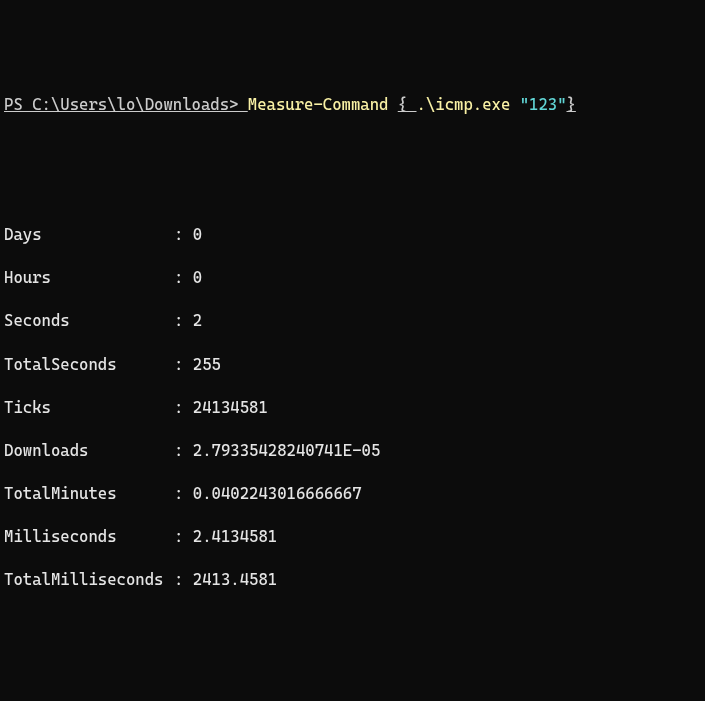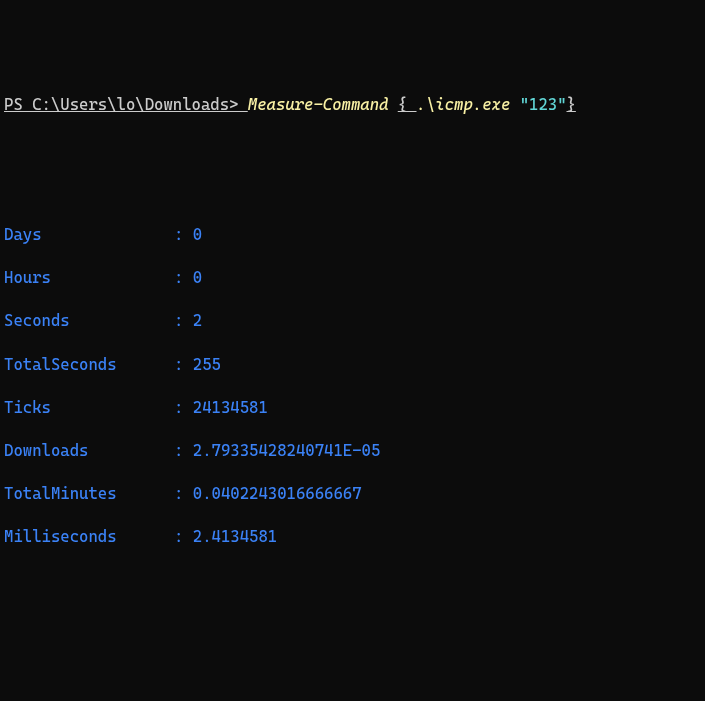--- a/index.html
+++ b/index.html
@@ -18,27 +18,26 @@
       line-height: 1.35;
       white-space: pre;
       overflow: hidden;
     }
     .prompt-ps {
       color: #cccccc;
       text-decoration: underline;
     }
     .cmd-yellow {
       color: #f9f1a5;
-      font-style: italic;
     }
     .string-cyan {
       color: #61d6d6;
     }
     .output-line {
-      color: #3b82f6;
+      color: #e5e5e5;
     }
     .label {
       display: inline-block;
       width: 170px;
     }
   </style>
 </head>
 <body>
 
 
@@ -47,20 +46,21 @@
 <div> </div>
 <div> </div>
 <div class="output-line"><span class="label">Days</span>: <span>0</span></div>
 <div class="output-line"><span class="label">Hours</span>: <span>0</span></div>
 <div class="output-line"><span class="label">Seconds</span>: <span>2</span></div>
 <div class="output-line"><span class="label">TotalSeconds</span>: <span>255</span></div>
 <div class="output-line"><span class="label">Ticks</span>: <span>24134581</span></div>
 <div class="output-line"><span class="label">Downloads</span>: <span>2.79335428240741E-05</span></div>
 <div class="output-line"><span class="label">TotalMinutes</span>: <span>0.0402243016666667</span></div>
 <div class="output-line"><span class="label">Milliseconds</span>: <span>2.4134581</span></div>
+<div class="output-line"><span class="label">TotalMilliseconds</span>: <span>2413.4581</span></div>
 <div> </div>
 
 
 
 
 
 
 
 
 

